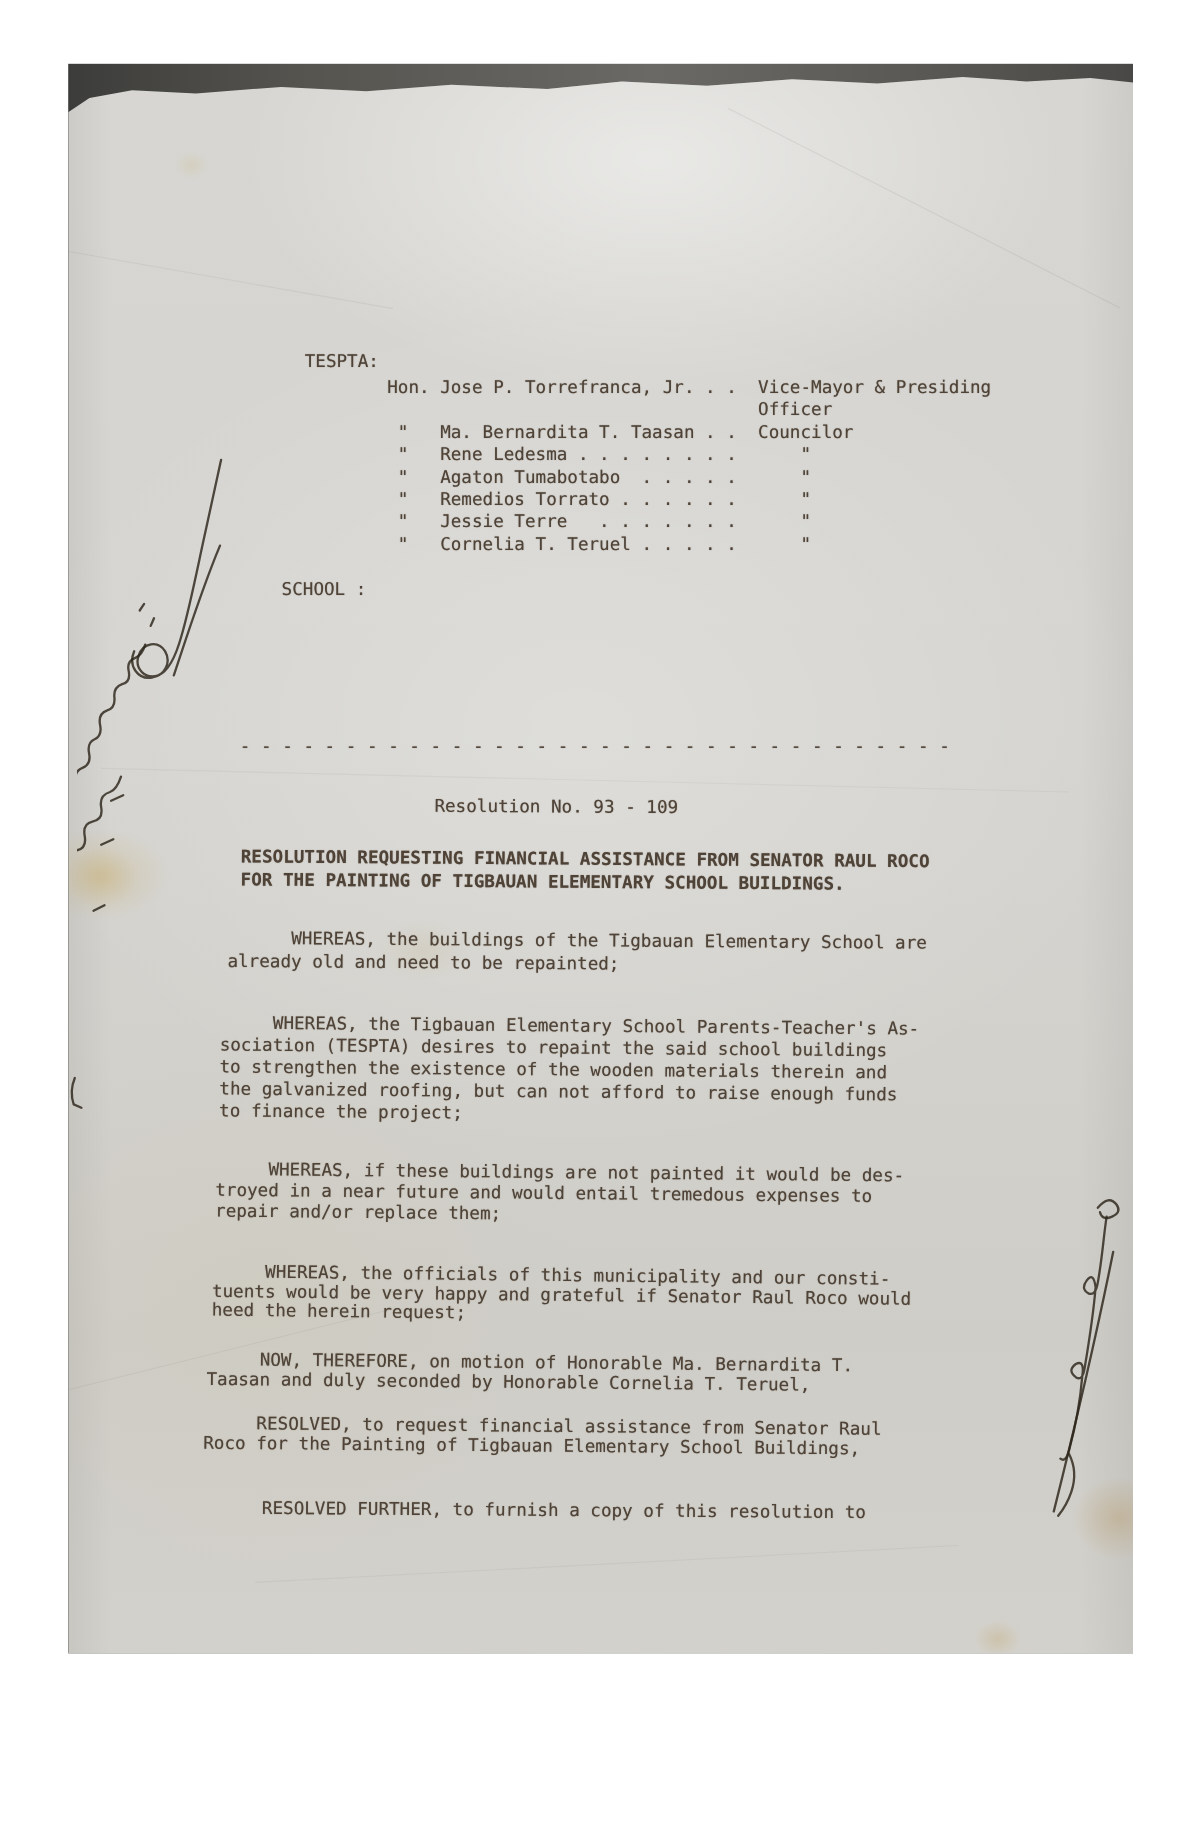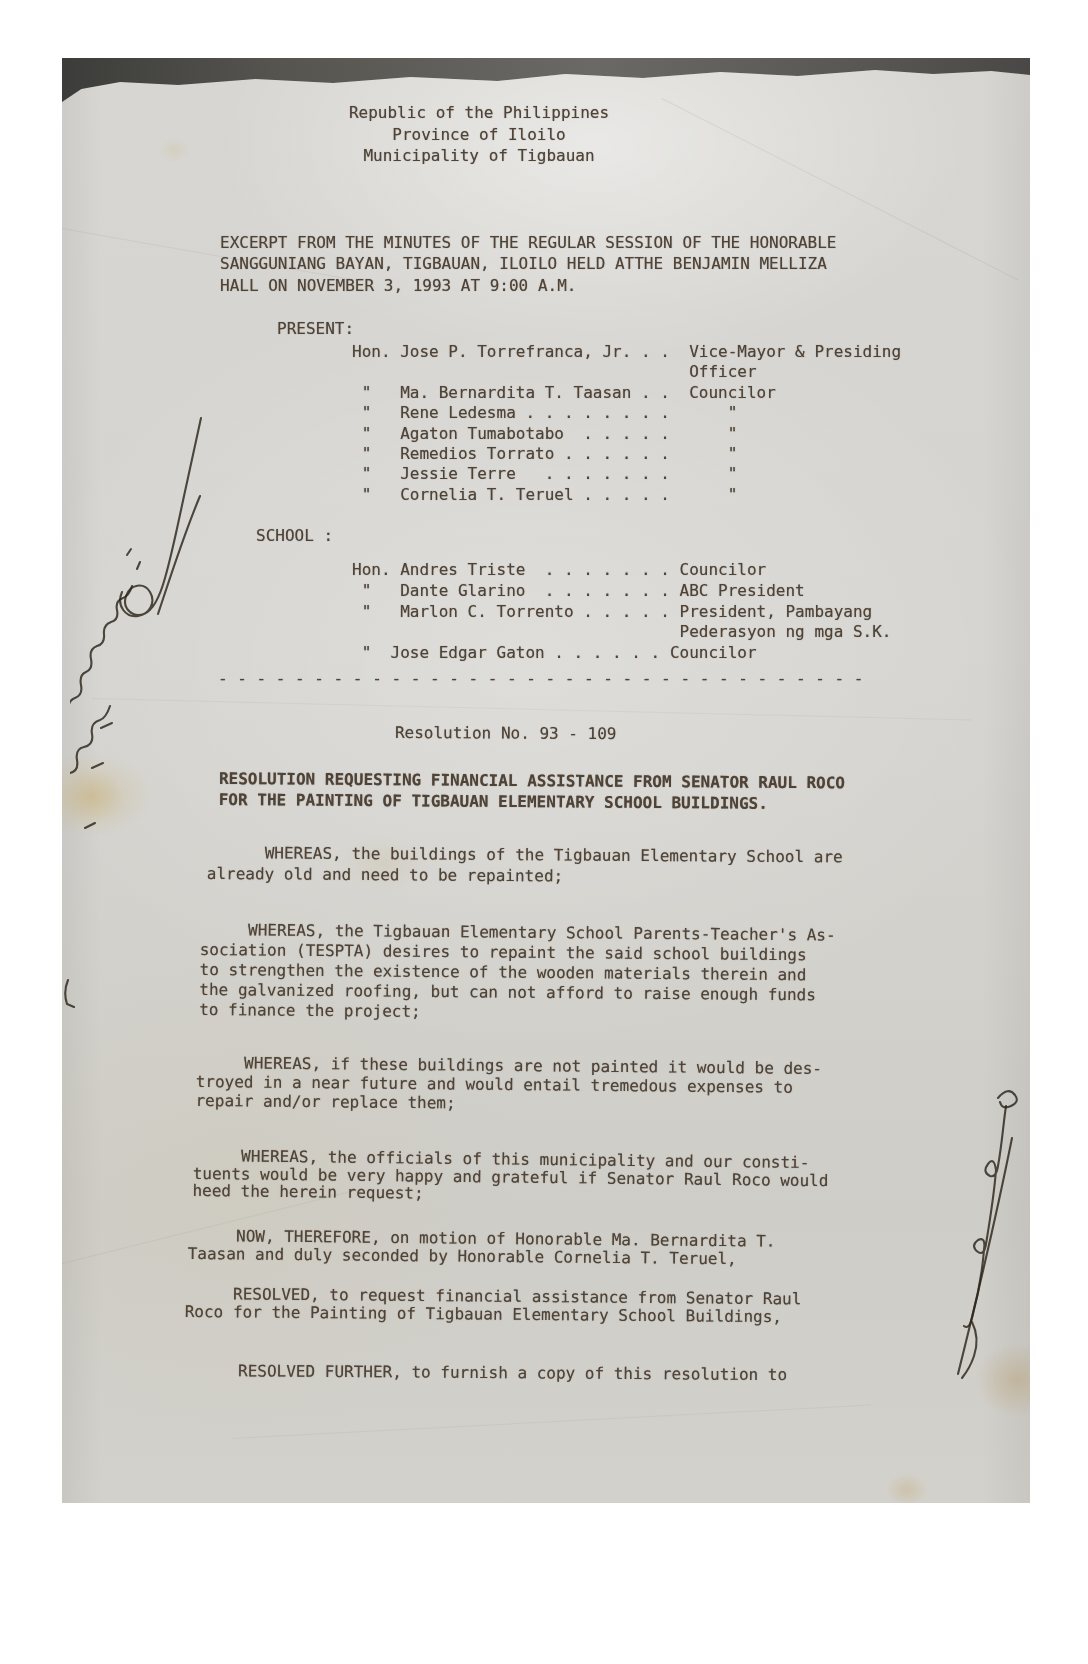--- a/index.html
+++ b/index.html
@@ -53,46 +53,35 @@
   <div class="paper">
 
     
     <div class="crease" style="left:600px;top:40px;width:400px;height:1px;transform:rotate(27deg);transform-origin:left top;opacity:.5;"></div>
     <div class="crease" style="left:0px;top:170px;width:300px;height:1px;transform:rotate(10deg);transform-origin:left top;opacity:.4;"></div>
     <div class="crease" style="left:30px;top:640px;width:880px;height:1px;transform:rotate(1.4deg);transform-origin:left top;opacity:.3;"></div>
     <div class="crease" style="left:0px;top:1205px;width:300px;height:1px;transform:rotate(-14deg);transform-origin:left top;opacity:.4;"></div>
     <div class="crease" style="left:170px;top:1380px;width:640px;height:1px;transform:rotate(-3deg);transform-origin:left top;opacity:.35;"></div>
 
     
-    <div class="typed center" style="left:217px;top:44px;width:400px;line-height:21.5px;">Republic of the Philippines
-Province of Iloilo
-Municipality of Tigbauan</div>
 
     
-    <div class="typed" style="left:158px;top:174px;line-height:21.3px;">EXCERPT FROM THE MINUTES OF THE REGULAR SESSION OF THE HONORABLE
-SANGGUNIANG BAYAN, TIGBAUAN, ILOILO HELD ATTHE BENJAMIN MELLIZA
-HALL ON NOVEMBER 3, 1993 AT 9:00 A.M.</div>
 
     
-    <div class="typed" style="left:215px;top:260px;">PRESENT:</div>
+    <div class="typed" style="left:215px;top:260px;">TESPTA:</div>
     <div class="typed" style="left:290px;top:284px;line-height:20.4px;">Hon. Jose P. Torrefranca, Jr. . .  Vice-Mayor &amp; Presiding
                                    Officer
  "   Ma. Bernardita T. Taasan . .  Councilor
  "   Rene Ledesma . . . . . . . .      "
  "   Agaton Tumabotabo  . . . . .      "
  "   Remedios Torrato . . . . . .      "
  "   Jessie Terre   . . . . . . .      "
  "   Cornelia T. Teruel . . . . .      "</div>
 
     <div class="typed" style="left:194px;top:467px;">SCHOOL :</div>
-    <div class="typed" style="left:290px;top:502px;line-height:20.8px;">Hon. Andres Triste  . . . . . . . Councilor
- "   Dante Glarino  . . . . . . . ABC President
- "   Marlon C. Torrento . . . . . President, Pambayang
-                                  Pederasyon ng mga S.K.
- "  Jose Edgar Gaton . . . . . . Councilor</div>
 
     
     <div class="typed" style="left:156px;top:610px;">- - - - - - - - - - - - - - - - - - - - - - - - - - - - - - - - - -</div>
 
     
     <div class="typed" style="left:333px;top:664px;transform:rotate(0.3deg);transform-origin:left top;">Resolution No. 93 - 109</div>
 
     
     <div class="typed bold" style="left:157px;top:710px;line-height:21px;transform:rotate(0.4deg);transform-origin:left top;">RESOLUTION REQUESTING FINANCIAL ASSISTANCE FROM SENATOR RAUL ROCO
 FOR THE PAINTING OF TIGBAUAN ELEMENTARY SCHOOL BUILDINGS.</div>

